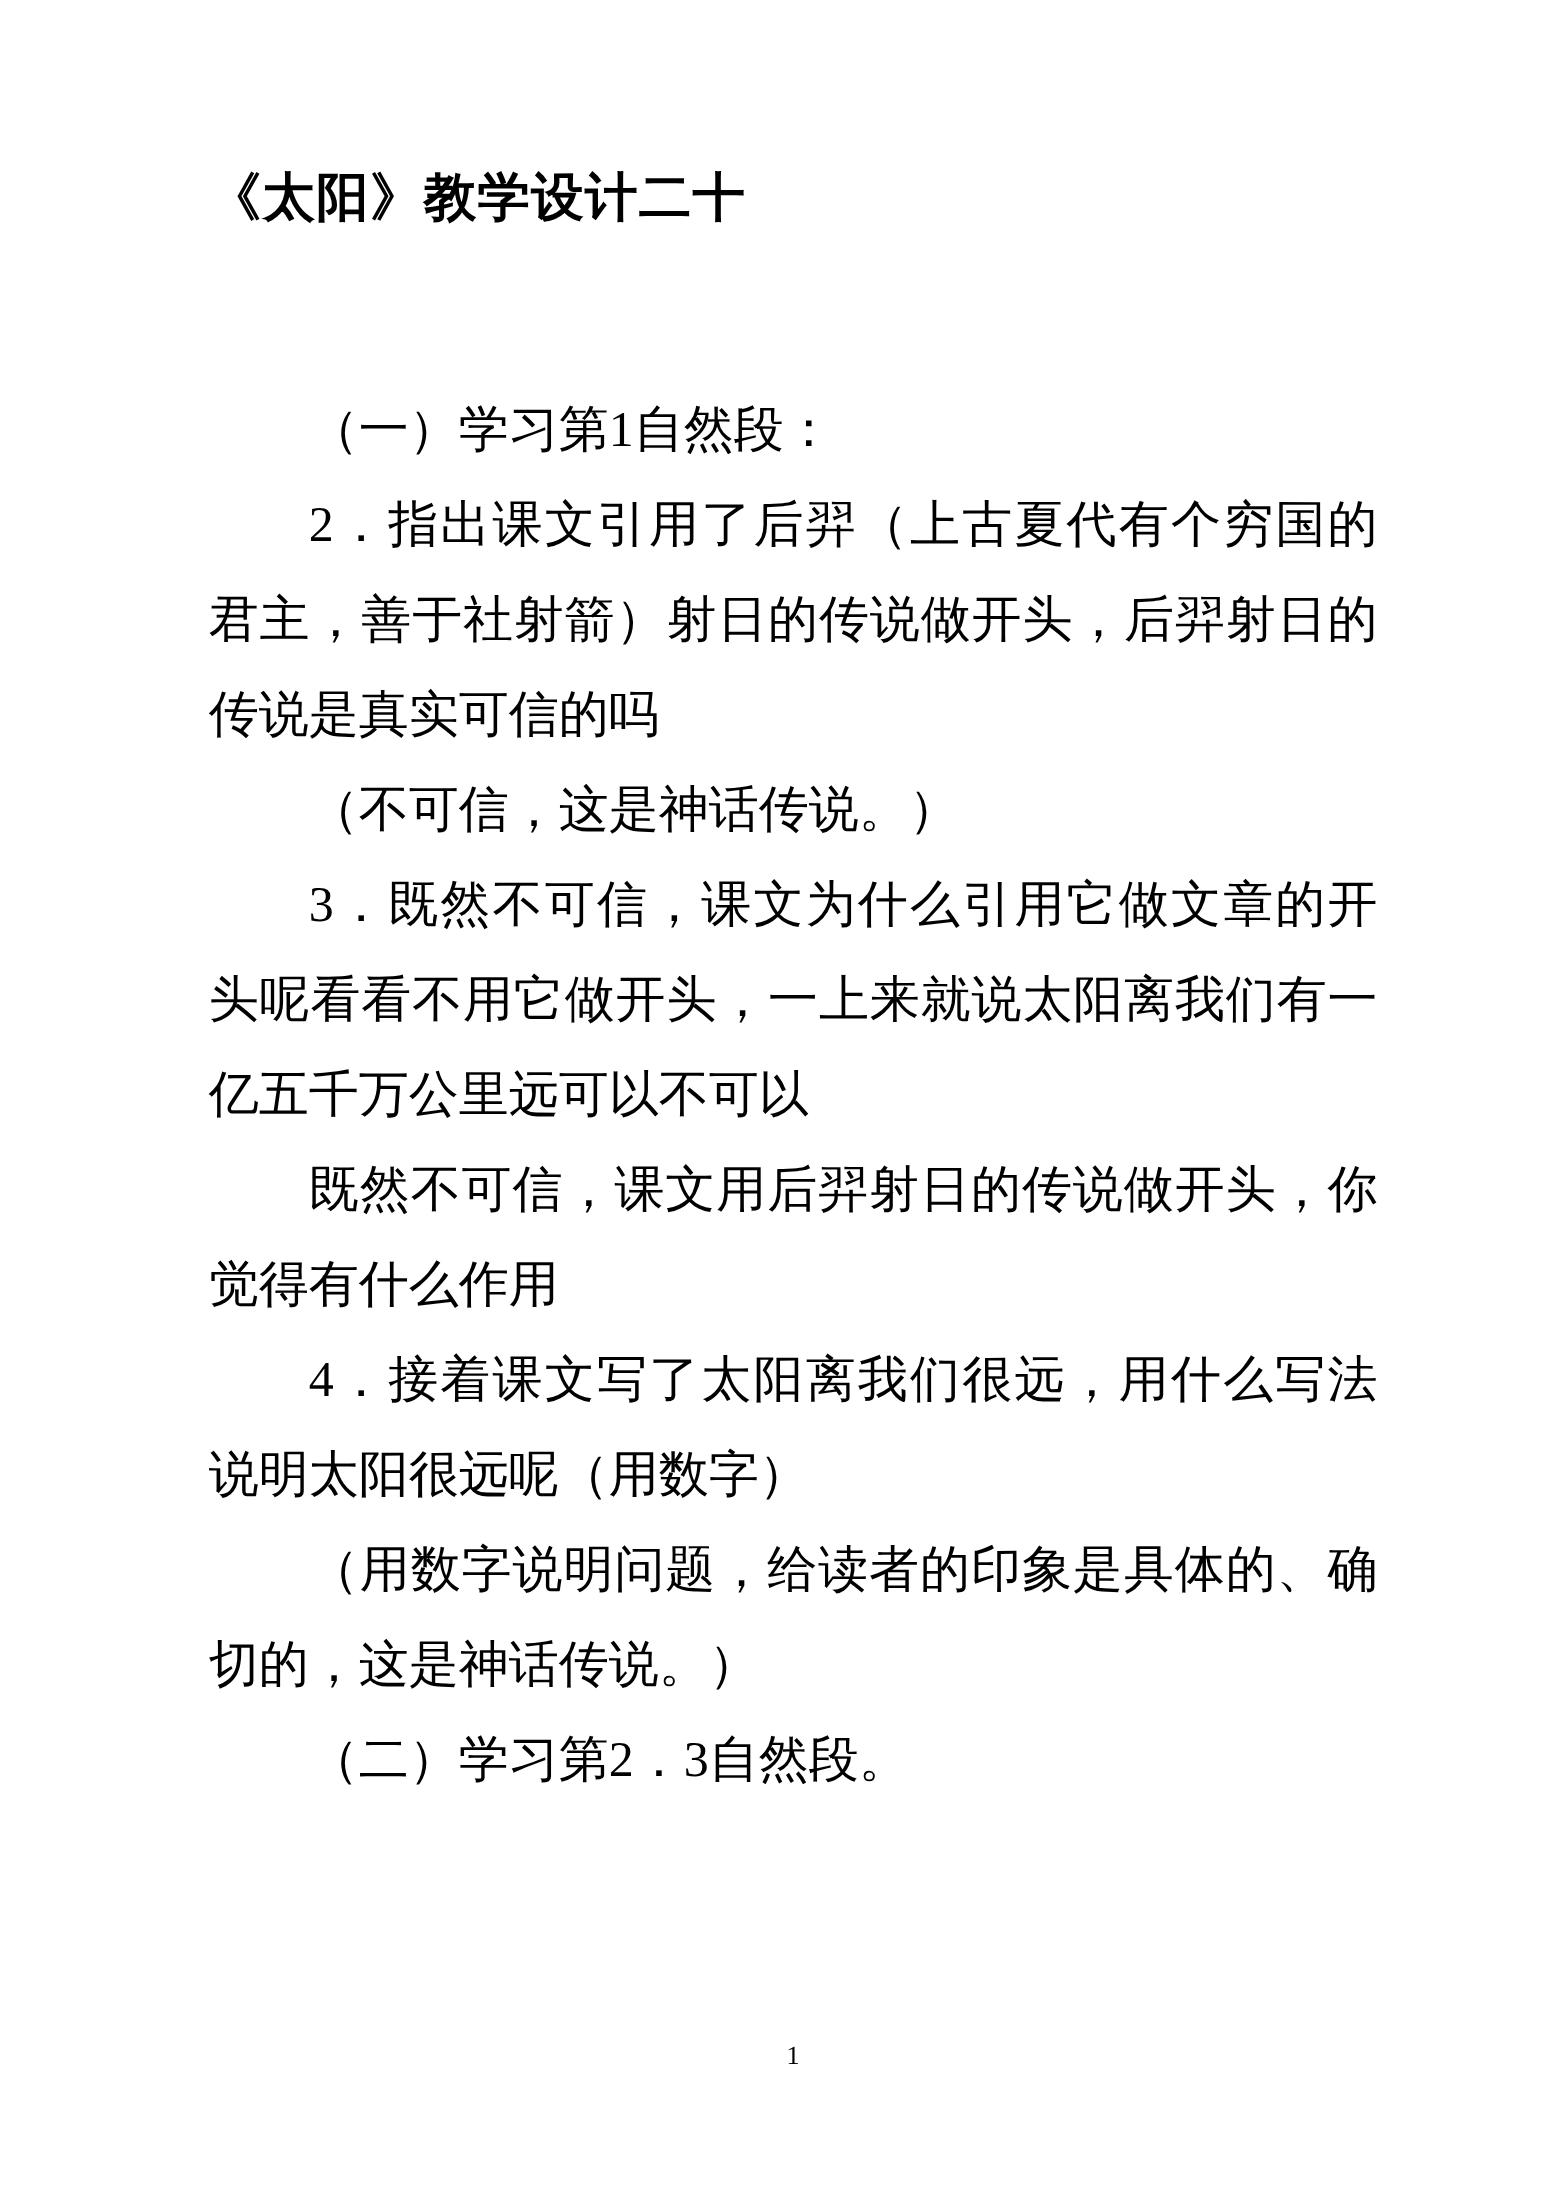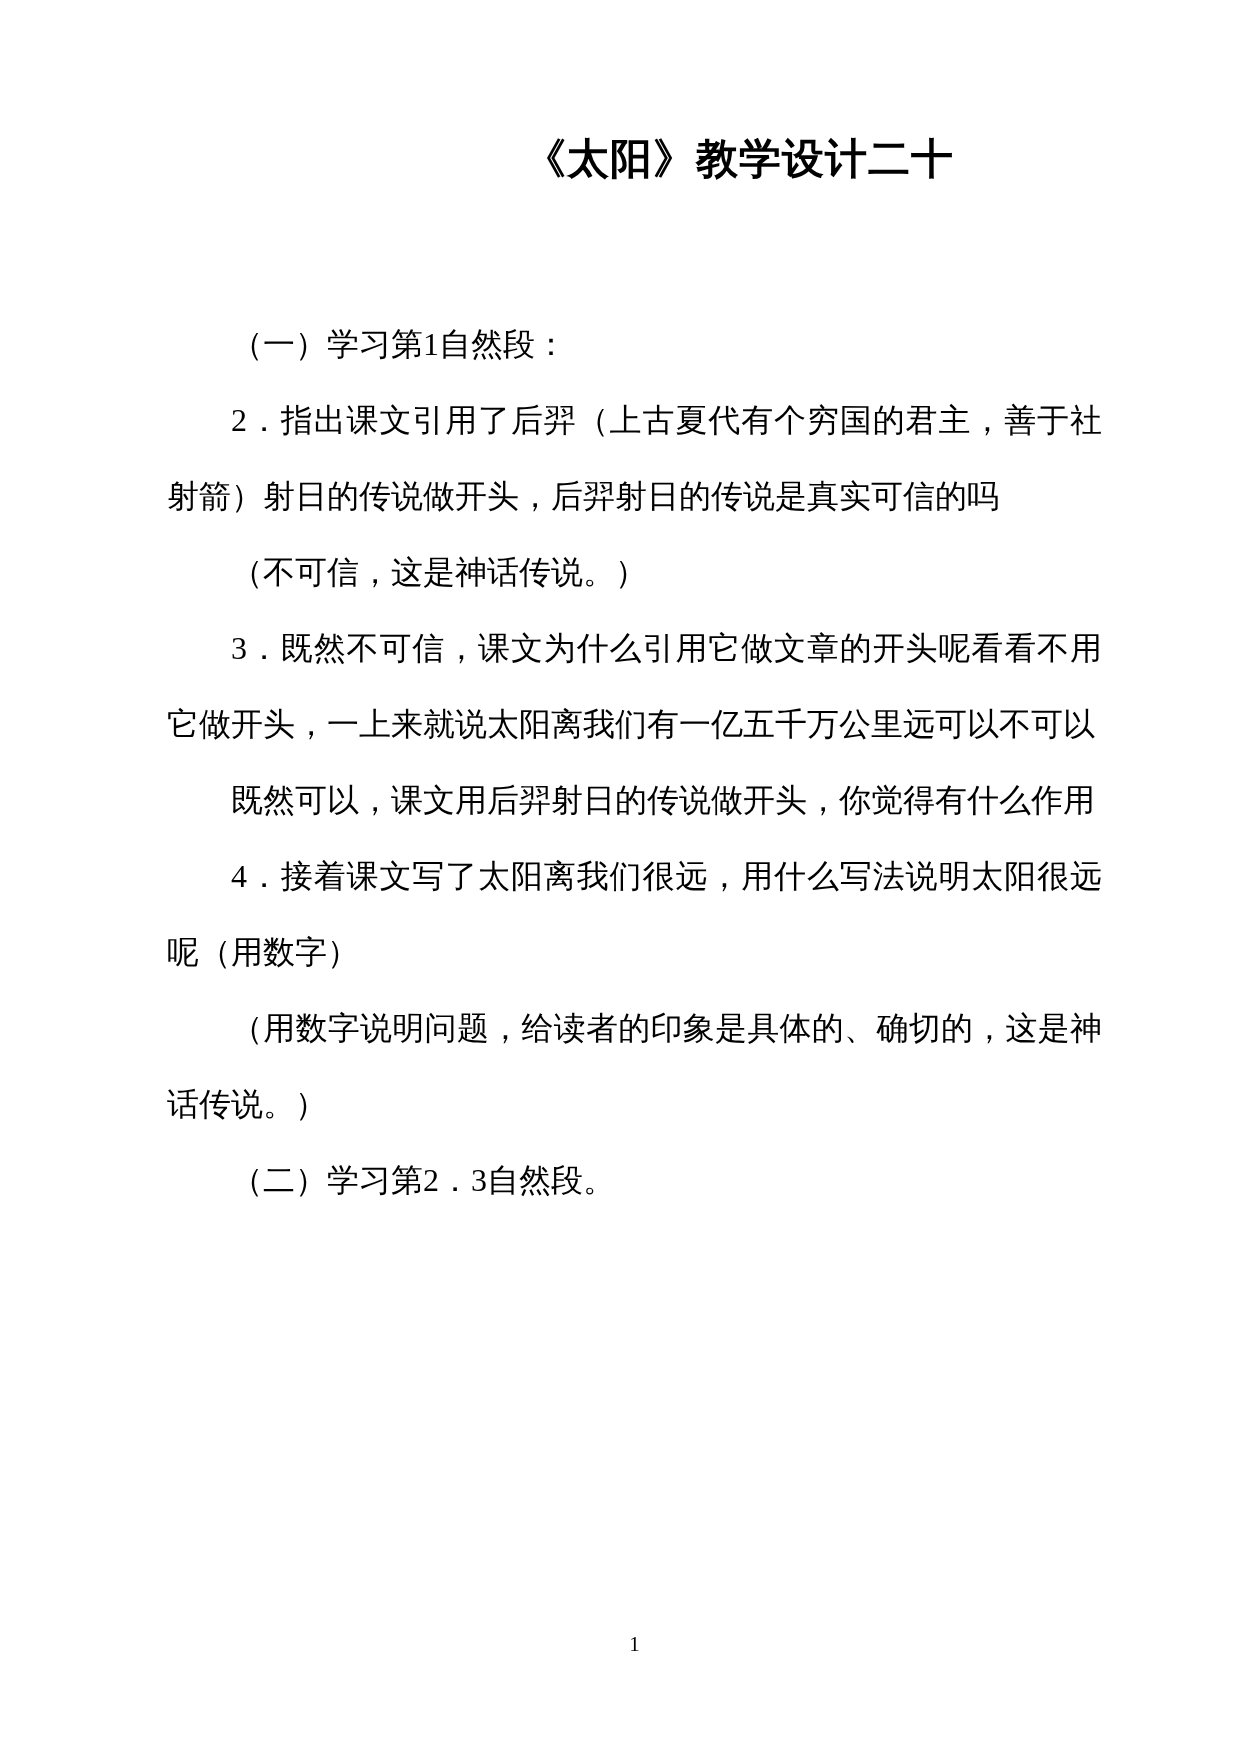--- a/index.html
+++ b/index.html
@@ -17,31 +17,31 @@
     overflow: hidden;
   }
   .doc-title {
     margin: 0;
     padding-top: 130px;
     margin-left: 167px;
     width: 935px;
     padding-right: 148px;
     box-sizing: content-box;
     width: 787px; 
-    text-align: right;
+    text-align: left;
     font-size: 42px;
     line-height: 58px;
     font-weight: bold;
     letter-spacing: 1px;
   }
   .doc-body {
     margin-top: 118px;
     margin-left: 167px;
     width: 935px;
-    font-size: 32px;
+    font-size: 40px;
     line-height: 76px;
     text-align: justify;
     text-justify: inter-ideograph;
   }
   .doc-body p {
     margin: 0;
     padding: 0;
     text-indent: 2em;
   }
   .page-footer {
@@ -58,21 +58,21 @@
 <body>
 
 <div class="page">
   <h1 class="doc-title">《太阳》教学设计二十</h1>
 
   <div class="doc-body">
       <p>（一）学习第1自然段：</p>
       <p>2．指出课文引用了后羿（上古夏代有个穷国的君主，善于社射箭）射日的传说做开头，后羿射日的传说是真实可信的吗</p>
       <p>（不可信，这是神话传说。）</p>
       <p>3．既然不可信，课文为什么引用它做文章的开头呢看看不用它做开头，一上来就说太阳离我们有一亿五千万公里远可以不可以</p>
-      <p>既然可以，课文用后羿射日的传说做开头，你觉得有什么作用</p>
+      <p>既然不可信，课文用后羿射日的传说做开头，你觉得有什么作用</p>
       <p>4．接着课文写了太阳离我们很远，用什么写法说明太阳很远呢（用数字）</p>
       <p>（用数字说明问题，给读者的印象是具体的、确切的，这是神话传说。）</p>
       <p>（二）学习第2．3自然段。</p>
     </div>
 
   <div class="page-footer">
     <span>1</span>
   </div>
 </div>
 

